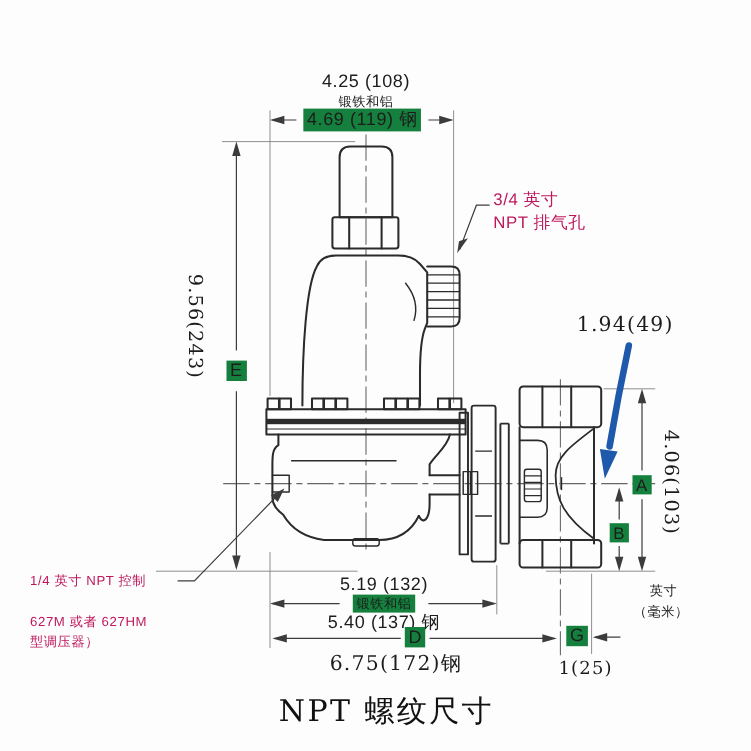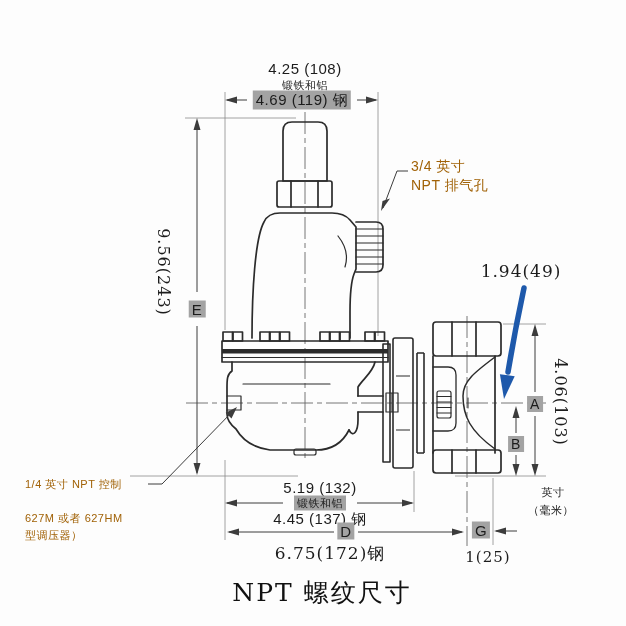--- a/index.html
+++ b/index.html
@@ -2,24 +2,24 @@
 <html><head>
 <meta charset="utf-8">
 <style>
   html,body{margin:0;padding:0;background:#fff;}
   #canvas{position:relative;width:626px;height:626px;background:#fdfdfd;overflow:hidden;
           font-family:"Liberation Sans",sans-serif;color:#222;padding-left:24px;}
   #drawing{position:absolute;left:0;top:0;}
   .lbl{position:absolute;white-space:nowrap;transform:translate(-50%,-50%);
        font-family:"Liberation Sans",sans-serif;color:#1c1c1c;letter-spacing:.5px;}
   .lbl-left{position:absolute;white-space:nowrap;transform:translate(0,-50%);
-       font-family:"Liberation Sans",sans-serif;color:#a16207;letter-spacing:.5px;}
+       font-family:"Liberation Sans",sans-serif;color:#be185d;letter-spacing:.5px;}
   .serif{font-family:"DejaVu Serif","Liberation Serif",serif;letter-spacing:1px;}
   .vert{transform:translate(-50%,-50%) rotate(90deg);}
-  .bgw{background:#a3a3a3;padding:0 3px;text-align:right;}
+  .bgw{background:#15803d;padding:0 3px;text-align:right;}
   .s15{font-size:15px;} .s14{font-size:14px;} .s13{font-size:11px;}
   .s16{font-size:16px;} .s17{font-size:17px;}
   .title{font-size:25px;letter-spacing:2px;color:#111;}
 </style>
 </head>
 <body>
 
 <div id="canvas">
 
   <svg id="drawing" width="626" height="626" viewBox="0 0 626 626">
@@ -158,21 +158,21 @@
   <div class="lbl serif s16 vert" style="left:163px;top:272px;">9.56(243)</div>
   <div class="lbl s15 bgw" style="left:197px;top:309px;">E</div>
 
   <div class="lbl serif s17" style="left:521px;top:271px;">1.94(49)</div>
   <div class="lbl serif s16 vert" style="left:560px;top:402px;">4.06(103)</div>
   <div class="lbl s14 bgw" style="left:535px;top:404px;">A</div>
   <div class="lbl s14 bgw" style="left:516px;top:444px;">B</div>
 
   <div class="lbl s15" style="left:320px;top:487px;">5.19 (132)</div>
   <div class="lbl s13 bgw" style="left:320px;top:503px;">锻铁和铝</div>
-  <div class="lbl s15" style="left:320px;top:519px;">4.45 (137) 钢</div>
+  <div class="lbl s15" style="left:320px;top:519px;">5.40 (137) 钢</div>
   <div class="lbl s15 bgw" style="left:346px;top:531px;">D</div>
   <div class="lbl serif s17" style="left:330px;top:553px;">6.75(172)钢</div>
   <div class="lbl s15 bgw" style="left:481px;top:530px;">G</div>
   <div class="lbl serif s15" style="left:488px;top:557px;">1(25)</div>
 
   <div class="lbl-left s13" style="left:25px;top:484px;">1/4 英寸 NPT 控制</div>
   <div class="lbl-left s13" style="left:25px;top:518px;">627M 或者 627HM</div>
   <div class="lbl-left s13" style="left:25px;top:535px;">型调压器）</div>
 
   <div class="lbl s13" style="left:553px;top:492px;">英寸</div>

